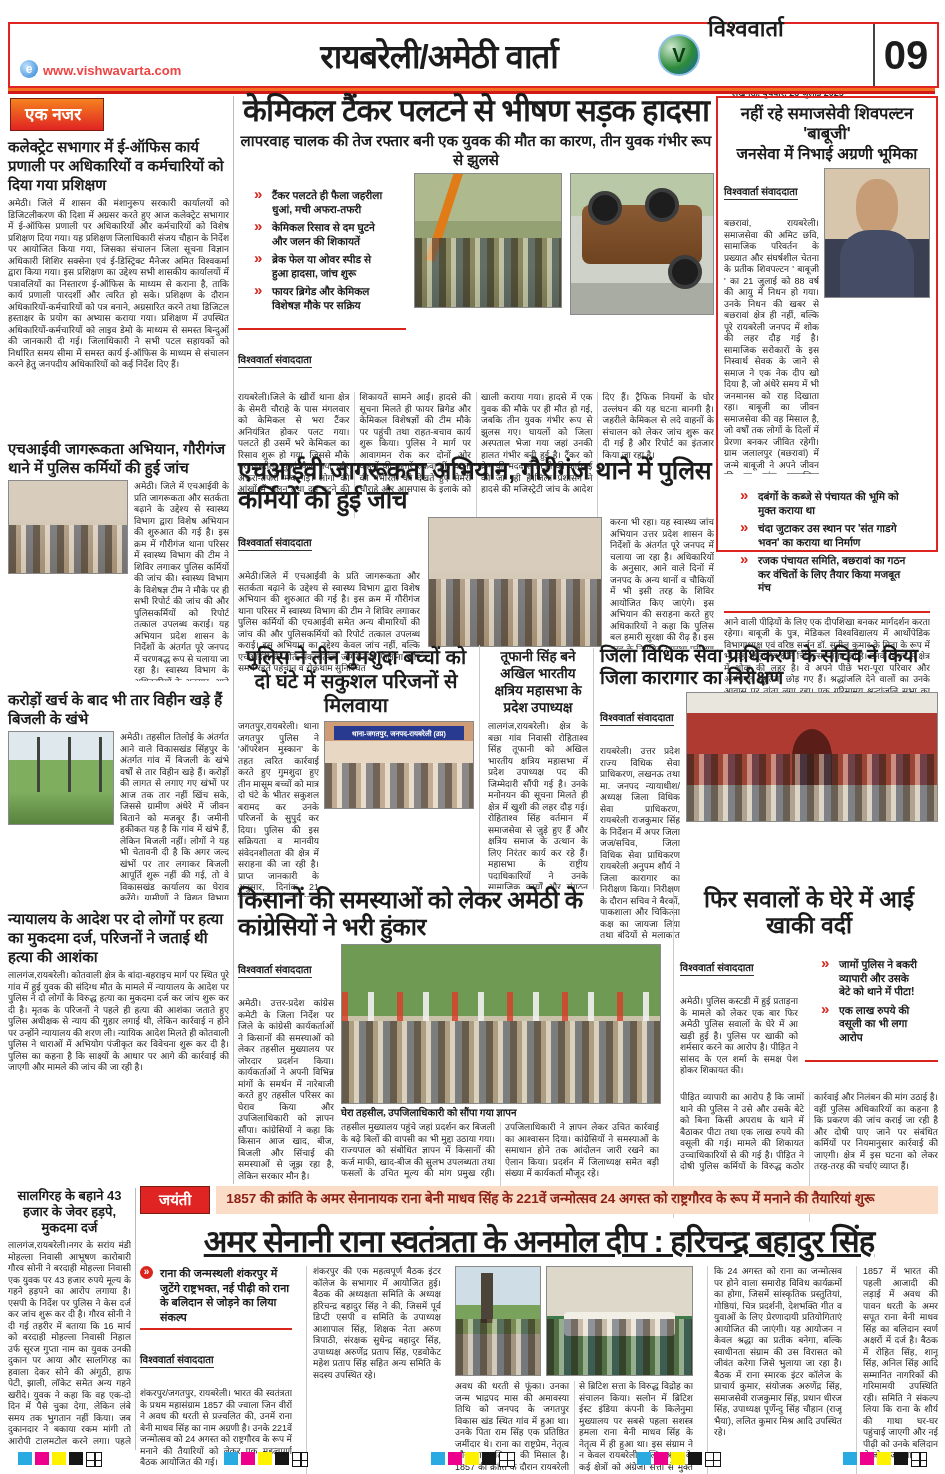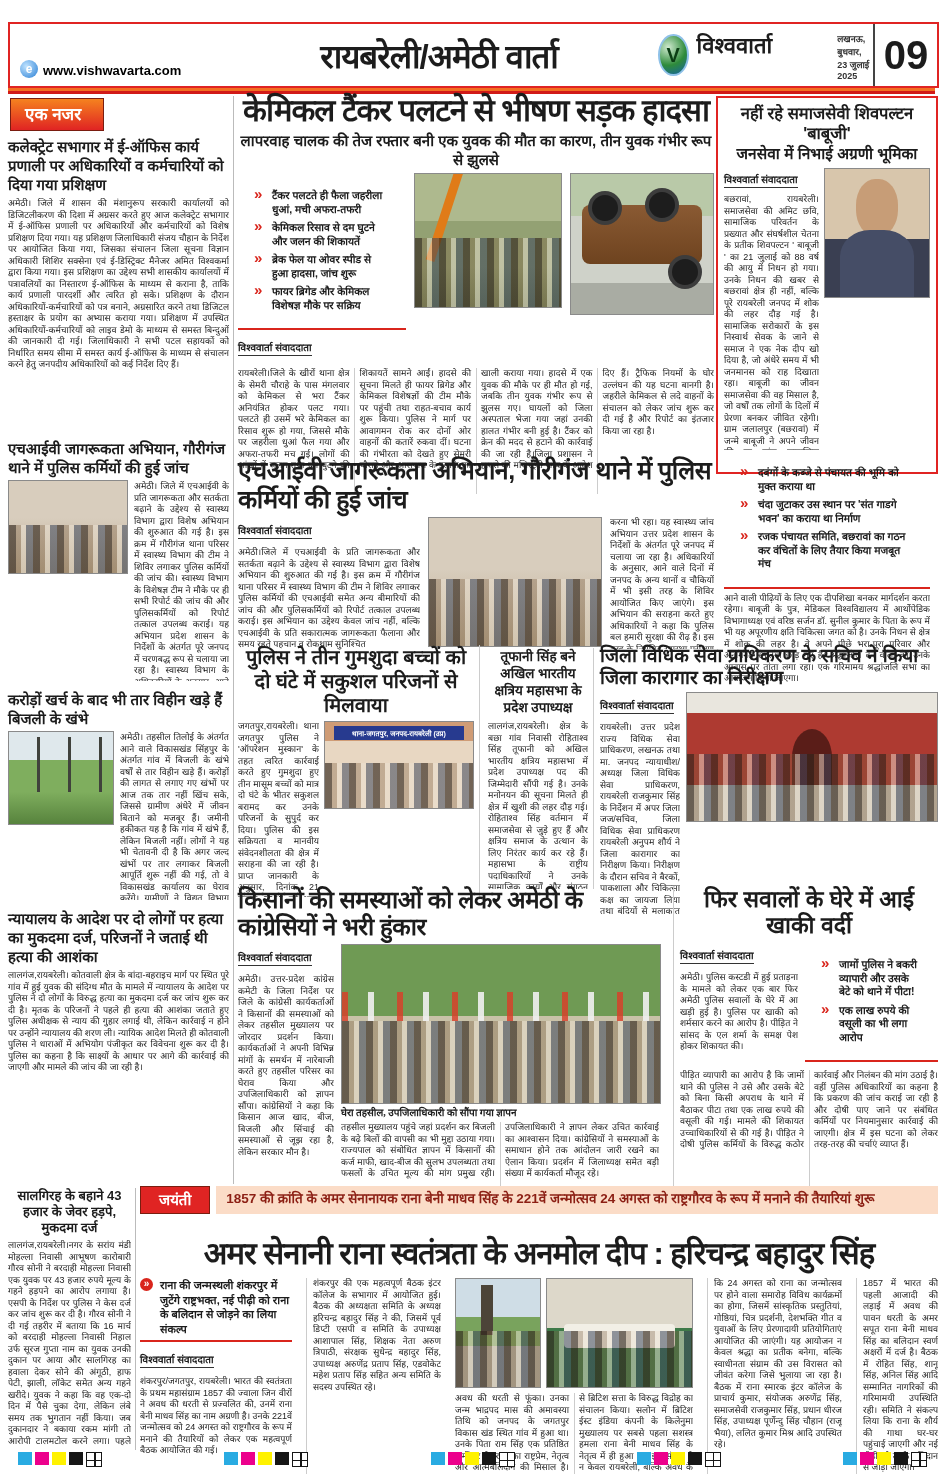--- a/index.html
+++ b/index.html
@@ -4,37 +4,37 @@
 <style>
   html,body{margin:0;padding:0;background:#ffffff;}
   .page{position:relative;width:945px;height:1474px;background:#fff;overflow:hidden;
         font-family:"Liberation Sans","DejaVu Sans",sans-serif;color:#1c1c1c;}
   
   .masthead{position:absolute;left:8px;top:22px;width:927px;height:62px;border:2px solid #e02423;
             display:flex;align-items:stretch;}
   .mast-left{width:200px;display:flex;align-items:flex-end;padding:0 0 8px 10px;gap:5px;}
   .e-icon{width:18px;height:18px;border-radius:50%;background:radial-gradient(circle at 35% 35%,#bfe3ff,#2a7fd4);
           color:#fff;font-weight:bold;font-size:12px;display:flex;align-items:center;justify-content:center;}
-  .mast-url{font-size:13px;font-weight:bold;color:#000000;}
+  .mast-url{font-size:13px;font-weight:bold;color:#ef4444;}
   .mast-center{flex:1;display:flex;align-items:center;justify-content:center;
                font-size:33px;font-weight:bold;letter-spacing:-1px;text-align:right;}
   .mast-brand{width:215px;display:flex;align-items:center;gap:8px;}
   .globe{width:38px;height:38px;border-radius:50%;background:radial-gradient(circle at 30% 30%,#cfe9cf,#2e8b3a 55%,#1460a8);
          position:relative;border:2px solid #8fc1e8;}
   .globe:after{content:"V";position:absolute;left:0;top:0;width:100%;height:100%;display:flex;align-items:center;
          justify-content:center;color:#0b3d14;font-weight:bold;font-size:20px;}
-  .brand-stack{display:flex;flex-direction:row;gap:41px;}
+  .brand-stack{display:flex;flex-direction:column;gap:41px;}
   .brand-name{font-size:22px;font-weight:bold;}
   .brand-edition{font-size:9px;font-weight:bold;color:#333;margin-top:3px;padding-left:24px;}
   .mast-page{width:62px;border-left:2px solid #444;display:flex;align-items:center;justify-content:center;
              font-size:40px;font-weight:bold;}
   .red-rule{position:absolute;left:8px;top:88px;width:927px;height:6px;
             background:linear-gradient(180deg,#f36f21 0 45%,#d11a18 45% 100%);}
   
-  .byline{font-size:10px;font-weight:bold;border-bottom:1px solid #333;display:inline-block;padding-bottom:1px;margin:6px 0;}
+  .byline{font-size:10px;font-weight:bold;border-bottom:1px solid #333;display:inline-block;padding-bottom:1px;margin:18px 0;}
   .body-txt{font-size:9px;line-height:11.5px;text-align:justify;}
   .h-xl{font-size:31px;font-weight:bold;line-height:34px;letter-spacing:-1px;margin:0;}
   .h-lg{font-size:24px;font-weight:bold;line-height:27px;letter-spacing:-.5px;margin:0;}
   .h-md{font-size:15px;font-weight:bold;line-height:19px;margin:0;}
   .bullet-list{list-style:none;margin:16px;padding:0;}
   .bullet-list li{position:relative;padding-left:18px;font-size:10.5px;font-weight:bold;line-height:13.5px;margin:5px 0;}
   .bullet-list li:before{content:"\00BB";position:absolute;left:0;top:-2px;color:#d9251c;font-size:15px;font-weight:bold;}
   .red-sep{height:2px;background:#d9251c;margin:4px 0;}
   
   .photo{position:relative;overflow:hidden;border:1px solid #8a8a8a;background:#ccc;}
@@ -168,21 +168,21 @@
       <div class="photo ph-truck" style="flex:1;height:140px;">
         <div class="truck-body"></div>
         <div class="wheel" style="left:12%;top:12%;"></div>
         <div class="wheel" style="left:52%;top:10%;"></div>
         <div class="wheel" style="right:8%;bottom:18%;"></div>
       </div>
     </div>
     <p class="body-txt cols-4" style="height:126px;overflow:hidden;margin:6px 0 0;">रायबरेली।जिले के खीरों थाना क्षेत्र के सेमरी चौराहे के पास मंगलवार को केमिकल से भरा टैंकर अनियंत्रित होकर पलट गया। पलटते ही उसमें भरे केमिकल का रिसाव शुरू हो गया, जिससे मौके पर जहरीला धुआं फैल गया और अफरा-तफरी मच गई। लोगों की आंखों में जलन तथा दम घुटने की शिकायतें सामने आईं। हादसे की सूचना मिलते ही फायर ब्रिगेड और केमिकल विशेषज्ञों की टीम मौके पर पहुंची तथा राहत-बचाव कार्य शुरू किया। पुलिस ने मार्ग पर आवागमन रोक कर दोनों ओर वाहनों की कतारें रुकवा दीं। घटना की गंभीरता को देखते हुए सेमरी चौराहे और आसपास के इलाके को खाली कराया गया। हादसे में एक युवक की मौके पर ही मौत हो गई, जबकि तीन युवक गंभीर रूप से झुलस गए। घायलों को जिला अस्पताल भेजा गया जहां उनकी हालत गंभीर बनी हुई है। टैंकर को क्रेन की मदद से हटाने की कार्रवाई की जा रही है।जिला प्रशासन ने हादसे की मजिस्ट्रेटी जांच के आदेश दिए हैं। ट्रैफिक नियमों के घोर उल्लंघन की यह घटना बानगी है। जहरीले केमिकल से लदे वाहनों के संचालन को लेकर जांच शुरू कर दी गई है और रिपोर्ट का इंतजार किया जा रहा है।</p>
   </section>
 
-  <aside class="abs babuji-box" style="left:716px;top:96px;width:222px;height:378px;">
+  <aside class="abs babuji-box" style="left:716px;top:96px;width:222px;height:456px;">
     <h2 style="font-size:16.5px;font-weight:bold;line-height:20px;margin:0;text-align:center;">नहीं रहे समाजसेवी शिवपल्टन 'बाबूजी'</h2>
     <h3 style="font-size:15.5px;font-weight:bold;line-height:19px;margin:1px 0 3px;text-align:center;">जनसेवा में निभाई अग्रणी भूमिका</h3>
     <div class="byline">विश्ववार्ता संवाददाता</div>
     <div class="photo ph-portrait" style="float:right;width:104px;height:128px;margin:2px 0 3px 5px;">
       <div class="p-face"></div>
         <div class="p-shirt"></div>
     </div>
     <p class="body-txt" style="height:256px;overflow:hidden;margin:0;">बछरावां, रायबरेली। समाजसेवा की अमिट छवि, सामाजिक परिवर्तन के प्रख्यात और संघर्षशील चेतना के प्रतीक शिवपल्टन ' बाबूजी ' का 21 जुलाई को 88 वर्ष की आयु में निधन हो गया। उनके निधन की खबर से बछरावां क्षेत्र ही नहीं, बल्कि पूरे रायबरेली जनपद में शोक की लहर दौड़ गई है। सामाजिक सरोकारों के इस निस्वार्थ सेवक के जाने से समाज ने एक नेक दीप खो दिया है, जो अंधेरे समय में भी जनमानस को राह दिखाता रहा। बाबूजी का जीवन समाजसेवा की वह मिसाल है, जो वर्षों तक लोगों के दिलों में प्रेरणा बनकर जीवित रहेगी। ग्राम जलालपुर (बछरावां) में जन्मे बाबूजी ने अपने जीवन की हर सांस सामाजिक जागरण और जनकल्याण को समर्पित कर दी। उन्होंने रजक पंचायत समिति, बछरावां का गठन कर वंचितों और कमजोर वर्गों के लिए एक मजबूत मंच तैयार किया। अपने निर्भीक नेतृत्व में उन्होंने दबंगों के कब्जे से पंचायत की भूमि को मुक्त कराया और चंदा जुटाकर उस स्थान पर 'संत गाडगे भवन' का निर्माण कराया — जो आज भी समाज सेवा की प्रतीकस्थली है। शिक्षा के क्षेत्र में उनके योगदान को विस्मृत नहीं किया जा सकता।</p>
     <ul class="bullet-list">
       <li>दबंगों के कब्जे से पंचायत की भूमि को मुक्त कराया था</li>
@@ -260,21 +260,21 @@
       </div>
     </div>
     <p class="body-txt cols-2" style="height:130px;overflow:hidden;margin:4px 0 0;">पीड़ित व्यापारी का आरोप है कि जामों थाने की पुलिस ने उसे और उसके बेटे को बिना किसी अपराध के थाने में बैठाकर पीटा तथा एक लाख रुपये की वसूली की गई। मामले की शिकायत उच्चाधिकारियों से की गई है। पीड़ित ने दोषी पुलिस कर्मियों के विरुद्ध कठोर कार्रवाई और निलंबन की मांग उठाई है। वहीं पुलिस अधिकारियों का कहना है कि प्रकरण की जांच कराई जा रही है और दोषी पाए जाने पर संबंधित कर्मियों पर नियमानुसार कार्रवाई की जाएगी। क्षेत्र में इस घटना को लेकर तरह-तरह की चर्चाएं व्याप्त हैं।</p>
   </section>
 
   <section class="abs" style="left:140px;top:1186px;width:798px;">
     <div style="display:flex;align-items:stretch;gap:6px;">
       <span class="jayanti-label">जयंती</span>
       <div class="jayanti-strip">1857 की क्रांति के अमर सेनानायक राना बेनी माधव सिंह के 221वें जन्मोत्सव 24 अगस्त को राष्ट्रगौरव के रूप में मनाने की तैयारियां शुरू</div>
     </div>
-    <h1 class="h-xl center-head" style="margin-top:23px;">अमर सेनानी राना स्वतंत्रता के अनमोल दीप : हरिचन्द्र बहादुर सिंह</h1>
+    <h1 class="h-xl center-head" style="margin-top:11px;text-decoration:underline;">अमर सेनानी राना स्वतंत्रता के अनमोल दीप : हरिचन्द्र बहादुर सिंह</h1>
     <div style="display:flex;gap:14px;margin-top:7px;">
       <div style="width:152px;flex:none;">
         <div class="red-dot-bullet">राना की जन्मस्थली शंकरपुर में जुटेंगे राष्ट्रभक्त, नई पीढ़ी को राना के बलिदान से जोड़ने का लिया संकल्प</div>
         <div class="red-sep"></div>
         <div class="byline">विश्ववार्ता संवाददाता</div>
         <p class="body-txt" style="height:120px;overflow:hidden;margin:2px 0 0;">शंकरपुर/जगतपुर, रायबरेली। भारत की स्वतंत्रता के प्रथम महासंग्राम 1857 की ज्वाला जिन वीरों ने अवध की धरती से प्रज्वलित की, उनमें राना बेनी माधव सिंह का नाम अग्रणी है। उनके 221वें जन्मोत्सव को 24 अगस्त को राष्ट्रगौरव के रूप में मनाने की तैयारियों को लेकर एक महत्वपूर्ण बैठक आयोजित की गई।</p>
       </div>
       <p class="body-txt" style="width:128px;flex:none;height:212px;overflow:hidden;margin:0;border-left:1px solid #ccc;padding-left:6px;">शंकरपुर की एक महत्वपूर्ण बैठक इंटर कॉलेज के सभागार में आयोजित हुई। बैठक की अध्यक्षता समिति के अध्यक्ष हरिचन्द्र बहादुर सिंह ने की, जिसमें पूर्व डिप्टी एसपी व समिति के उपाध्यक्ष आशापाल सिंह, शिक्षक नेता अरुण त्रिपाठी, संरक्षक सुधेन्द्र बहादुर सिंह, उपाध्यक्ष अरुणेंद्र प्रताप सिंह, एडवोकेट महेश प्रताप सिंह सहित अन्य समिति के सदस्य उपस्थित रहे।</p>
       <div style="width:238px;flex:none;">
         <div style="display:flex;gap:5px;">

